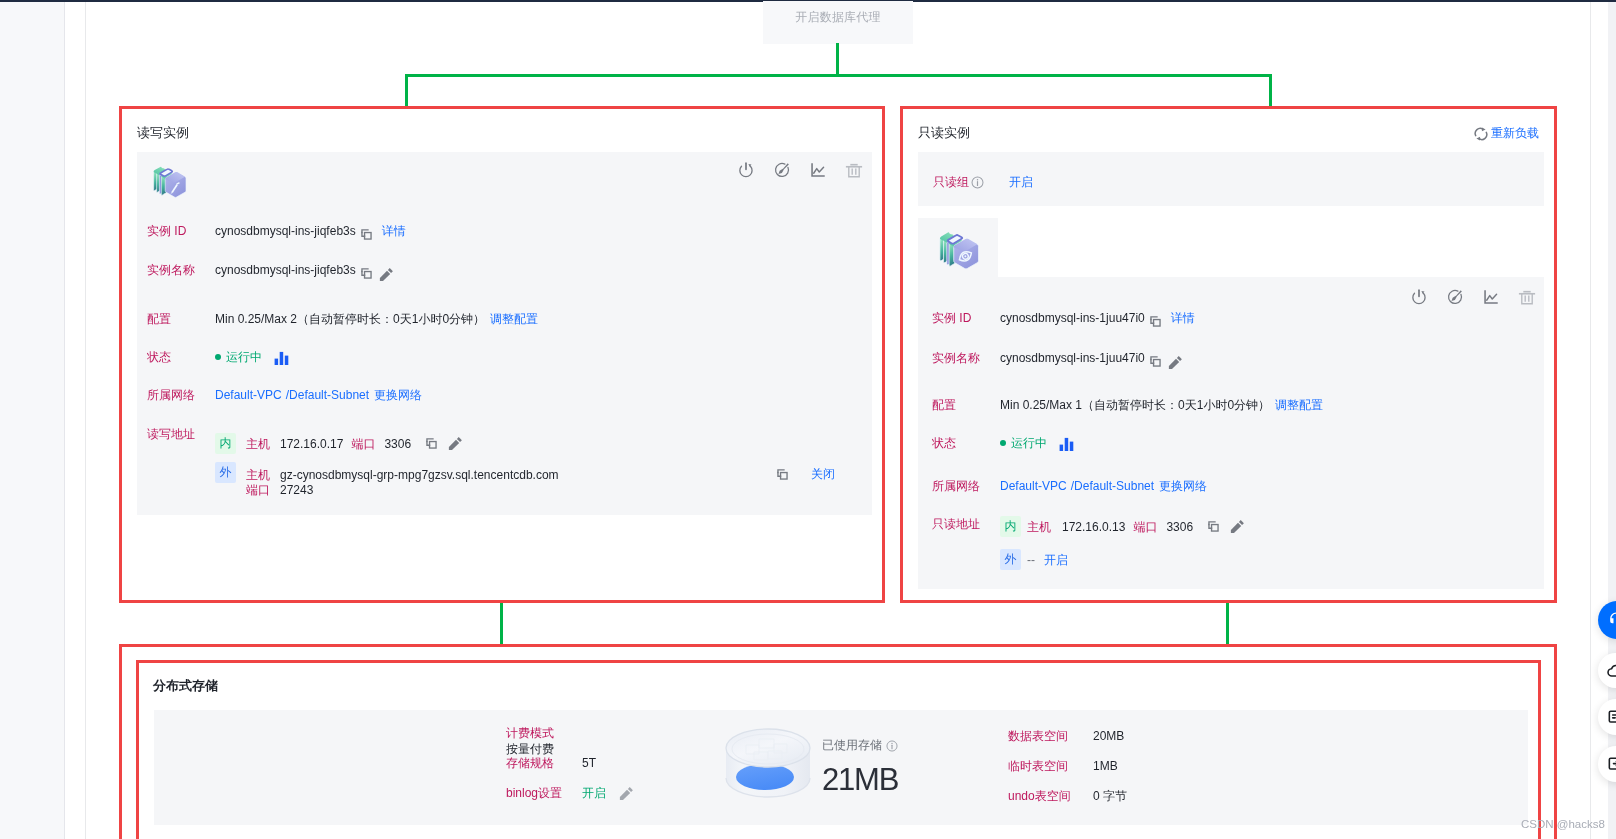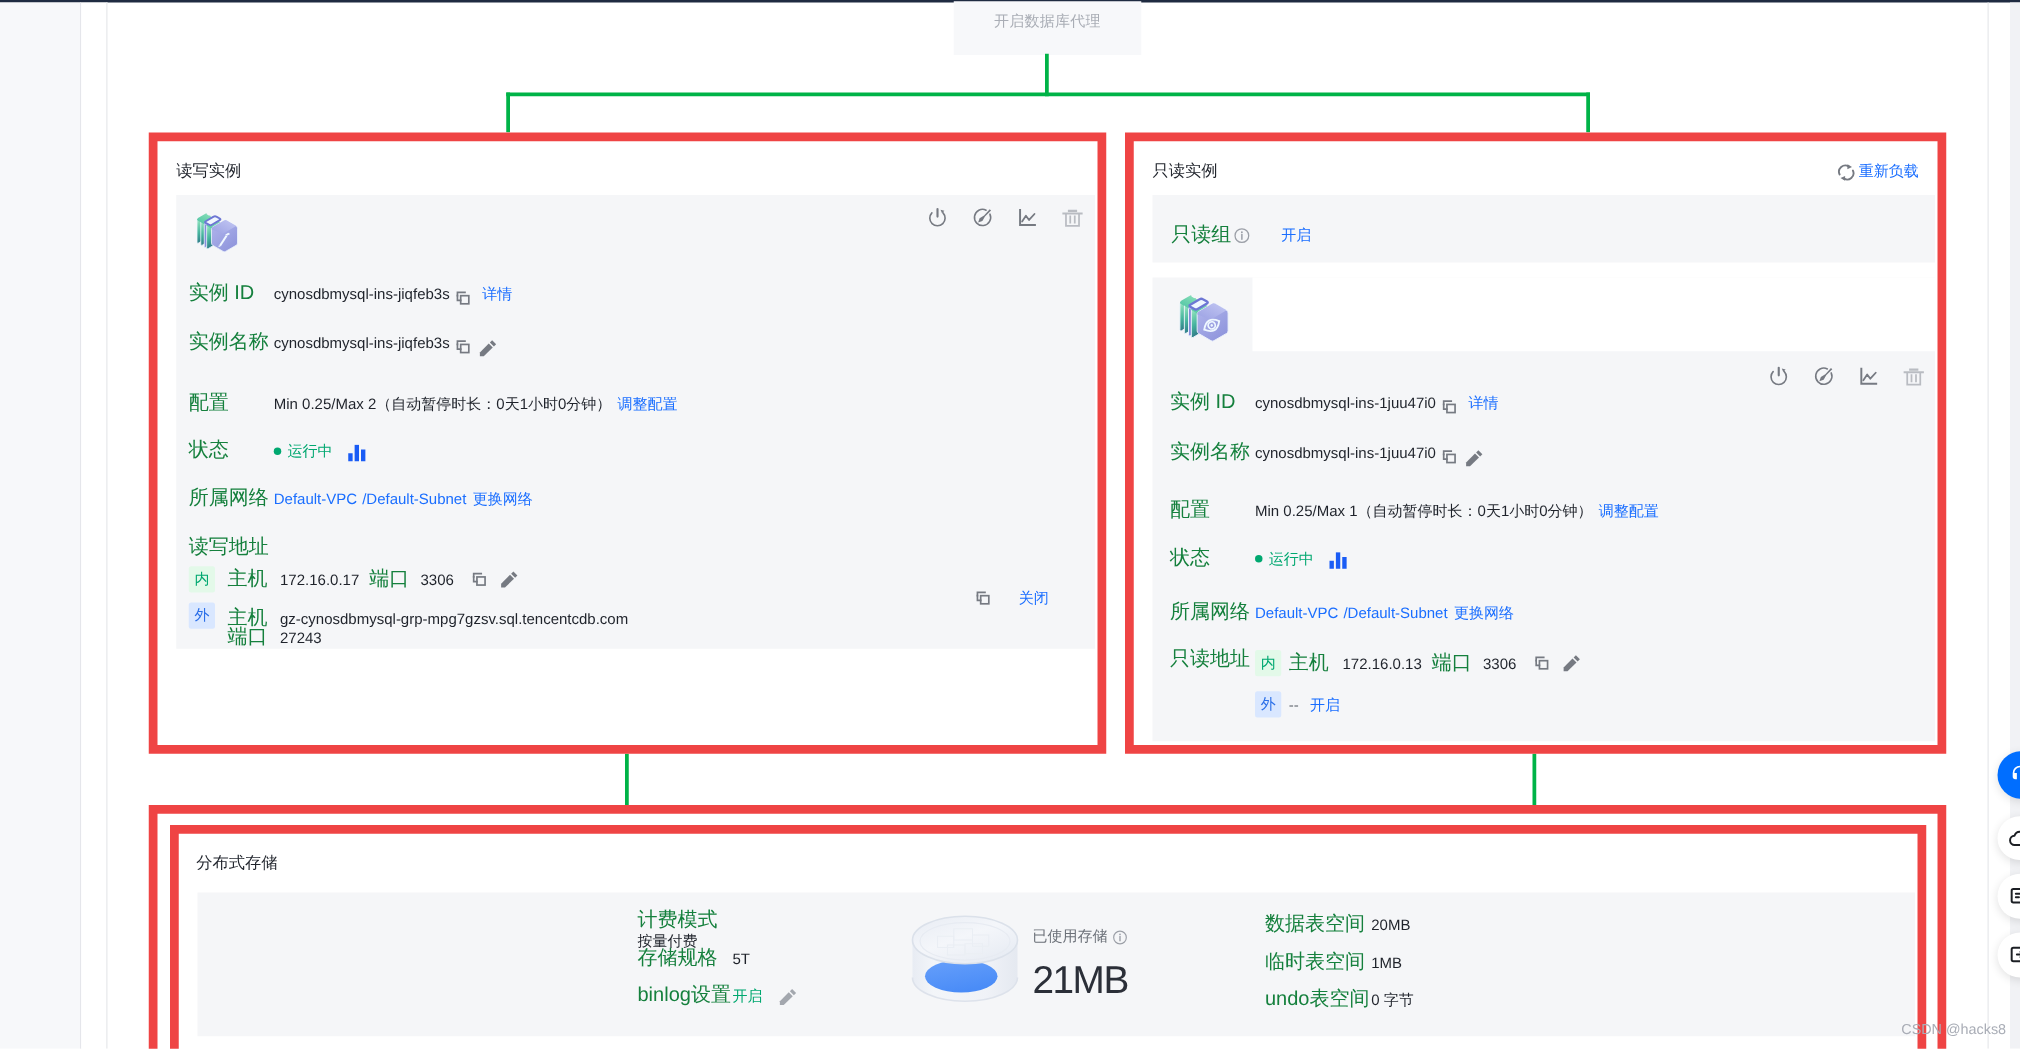--- a/index.html
+++ b/index.html
@@ -18,26 +18,26 @@
   .scrolltrack{position:absolute;left:1608px;top:2px;width:8px;height:837px;background:#f1f2f5;}
 
   
   .proxybtn{position:absolute;left:763px;top:1px;width:150px;height:43px;background:#f7f8fa;
             display:flex;align-items:flex-start;justify-content:center;padding-top:8px;box-sizing:border-box;color:#a9adb5;font-size:12px;letter-spacing:.2px;}
 
   
   .gl{position:absolute;background:#00b347;}
 
   
-  .card{position:absolute;background:#fff;border:7px solid #ef4444;box-sizing:border-box;}
+  .card{position:absolute;background:#fff;border:3px solid #ef4444;box-sizing:border-box;}
   .card-title{position:absolute;font-size:13px;color:#1f232b;}
   .panel{position:absolute;background:#f5f6f8;box-sizing:border-box;}
 
   .row{position:absolute;display:flex;align-items:flex-start;font-size:12px;line-height:16px;}
-  .lbl{color:#15803d;font-size:16px;}
+  .lbl{color:#be185d;font-size:12px;}
   .val{color:#1f232b;font-size:12px;}
   .link{color:#1a6eff;font-size:12px;cursor:pointer;}
   .green{color:#00a870;font-size:12px;}
 
   .tag{display:inline-block;width:21px;height:21px;line-height:21px;text-align:center;font-size:12px;border-radius:2px;}
   .tag-in{background:#e3f9e9;color:#00a870;}
   .tag-out{background:#d9e7ff;color:#2b6fe8;}
 
   svg{display:block;}
   .ico{cursor:pointer;}
@@ -200,21 +200,21 @@
       </div>
 
       <div class="row" style="left:10px;top:235px;">
         <span class="lbl" style="width:68px;">所属网络</span>
         <span class="link">Default-VPC</span>
         <span class="link" style="margin-left:4px;">/</span>
         <span class="link">Default-Subnet</span>
         <span class="link" style="margin-left:5px;">更换网络</span>
       </div>
 
-      <div class="row" style="left:10px;top:274px;flex-direction:column;">
+      <div class="row" style="left:10px;top:274px;">
         <span class="lbl" style="width:68px;">读写地址</span>
         <div style="display:flex;flex-direction:column;gap:13px;margin-top:7px;">
           <div style="display:flex;align-items:center;">
             <span class="tag tag-in">内</span>
             <span class="lbl" style="margin-left:10px;">主机</span>
             <span class="val" style="margin-left:10px;">172.16.0.17</span>
             <span class="lbl" style="margin-left:8px;">端口</span>
             <span class="val" style="margin-left:9px;">3306</span>
             <span class="ico" style="margin-left:14px;">
               <svg width="13" height="13" viewBox="0 0 14 14" fill="none" stroke="#767a82" stroke-width="1.45">
@@ -437,21 +437,21 @@
             <span class="link" style="margin-left:9px;">开启</span>
           </div>
         </div>
       </div>
 
     </div>
   </div>
 
   <div class="card" style="left:119px;top:644px;width:1438px;height:230px;"></div>
   <div class="card" style="left:136px;top:660px;width:1405px;height:210px;">
-    <div class="card-title" style="left:14px;top:14px;">分布式存储</div>
+    <div class="card-title" style="left:14px;top:14px;font-weight:bold;">分布式存储</div>
 
     <div class="panel" style="left:15px;top:47px;width:1374px;height:115px;">
 
       <div class="row" style="left:352px;top:15px;flex-direction:column;">
         <span class="lbl" style="width:76px;">计费模式</span>
         <span class="val">按量付费</span>
       </div>
       <div class="row" style="left:352px;top:45px;">
         <span class="lbl" style="width:76px;">存储规格</span>
         <span class="val">5T</span>

